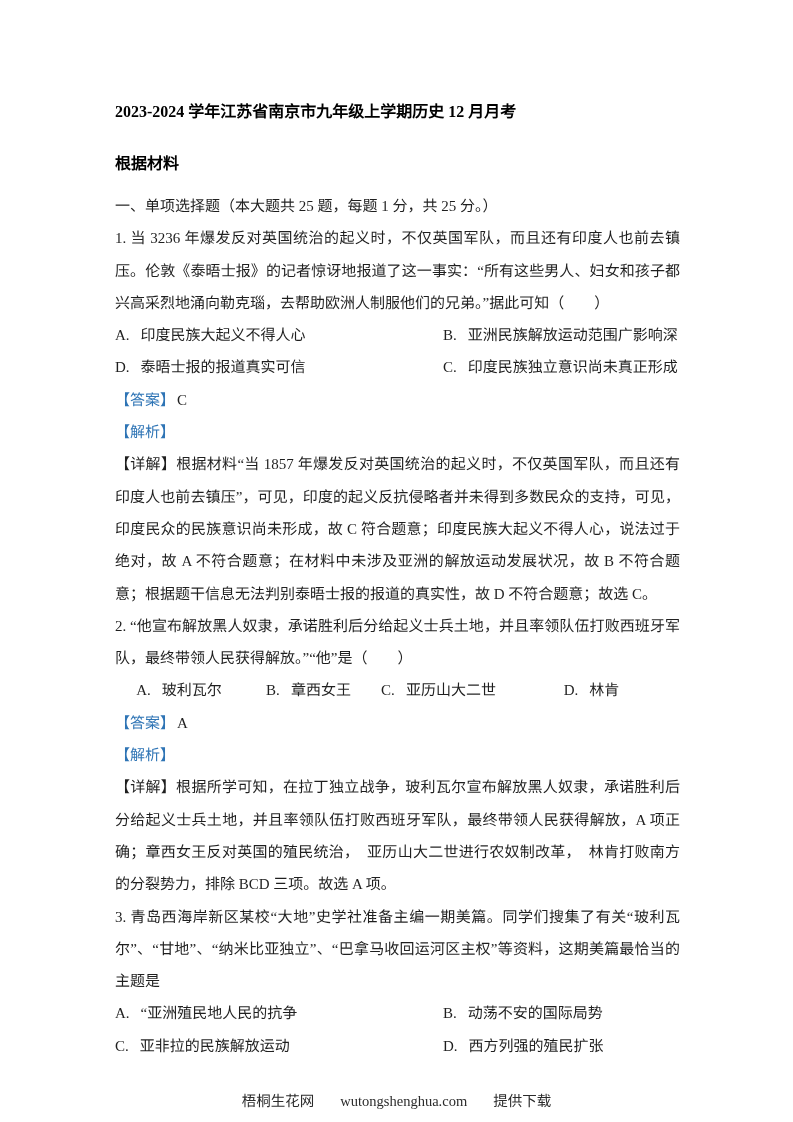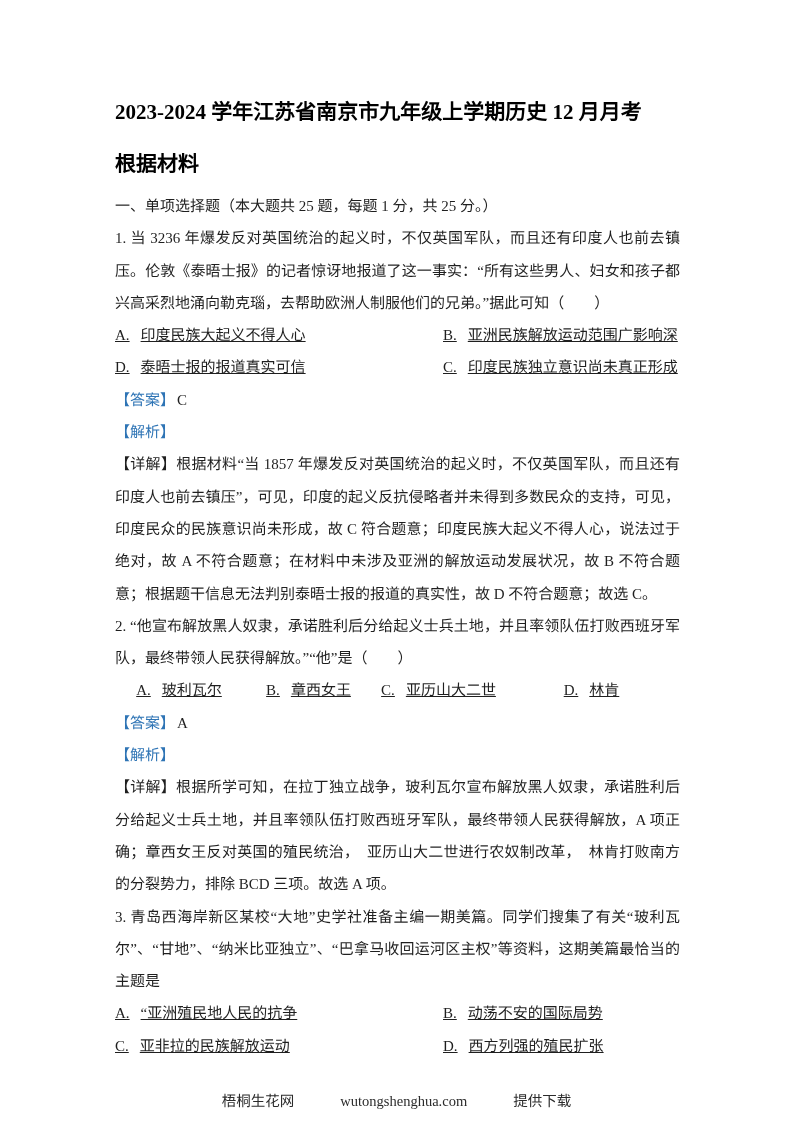--- a/index.html
+++ b/index.html
@@ -15,51 +15,51 @@
     background: #ffffff;
     box-sizing: border-box;
     padding: 86px 113px 0 115px;
     font-family: "Liberation Serif", "DejaVu Serif", serif;
     font-size: 15px;
     line-height: 32.3px;
     color: #1f1f1f;
     overflow: hidden;
   }
   .doc-title {
-    font-size: 21px;
+    font-size: 16px;
     font-weight: 700;
     line-height: 52px;
     color: #000000;
     margin: 0;
   }
   .line {
     margin: 0;
   }
   .stem, .detail {
     text-align: justify;
   }
   .options {
     display: grid;
     white-space: nowrap;
   }
   .options.cols2 { grid-template-columns: 328px 1fr; }
   .options.cols4 { grid-template-columns: 128px 131px 129px 1fr; text-align: center; }
-  .option { line-height: 32.3px; text-decoration: underline; }
+  .option { line-height: 32.3px; }
   .olabel { margin-right: 11px; }
   .tag-blue { color: var(--accent, #2E74B5); text-align: right; }
   .answer-value { margin-left: 2px; }
   .page-footer {
     position: absolute;
     left: 0;
     right: 0;
     top: 1090px;
     display: flex;
     justify-content: center;
     align-items: baseline;
-    gap: 46px;
+    gap: 26px;
     font-size: 14.5px;
     line-height: 22px;
     color: #2b2b2b;
   }
   .page-footer .site-url { color: #2b2b2b; text-decoration: none; text-align: center; }
 </style>
 </head>
 <body>
 
 <div class="page">

